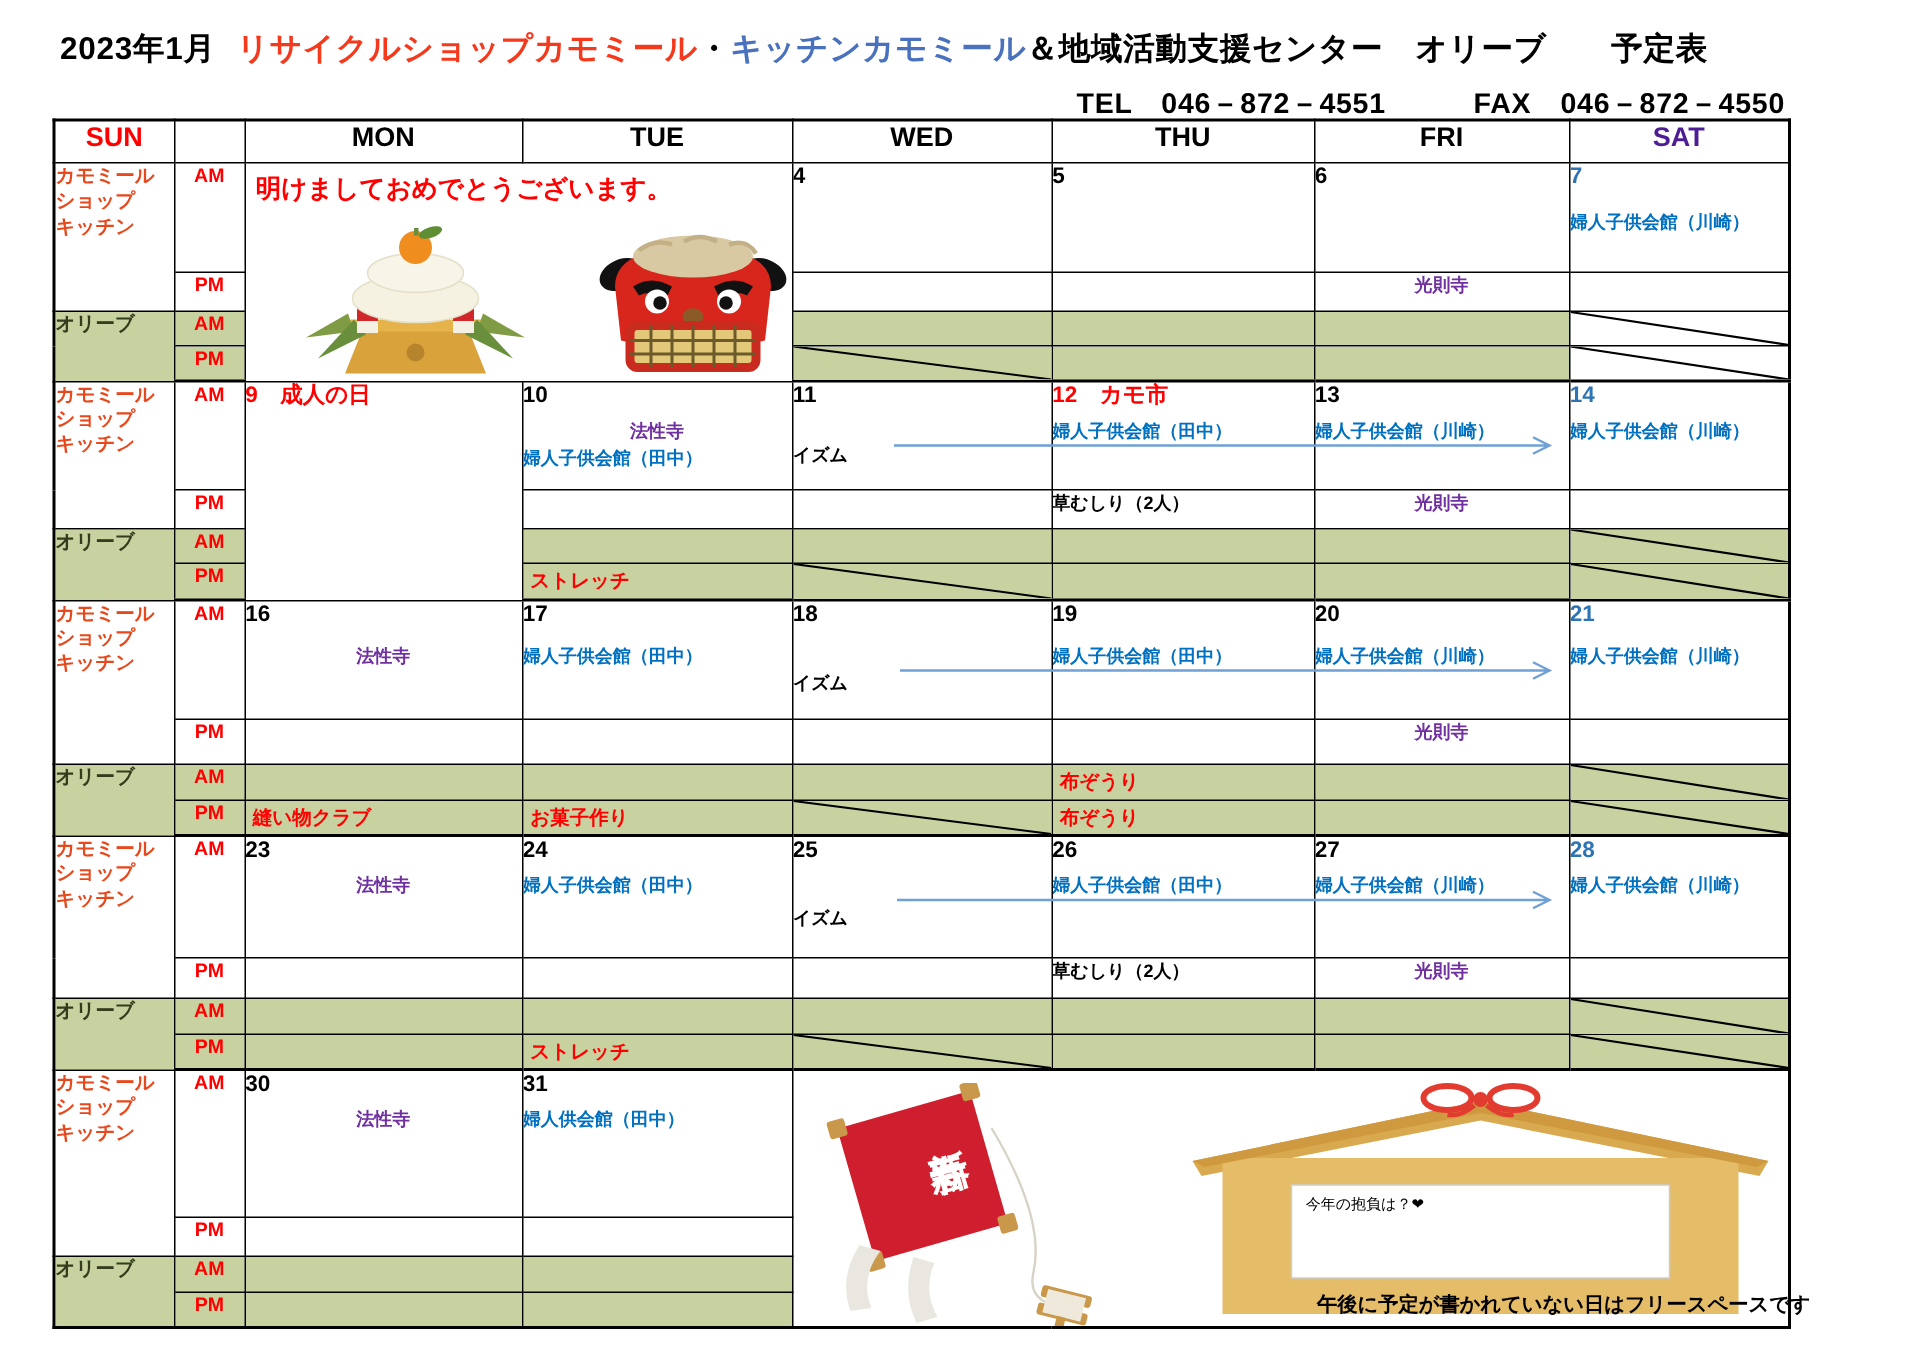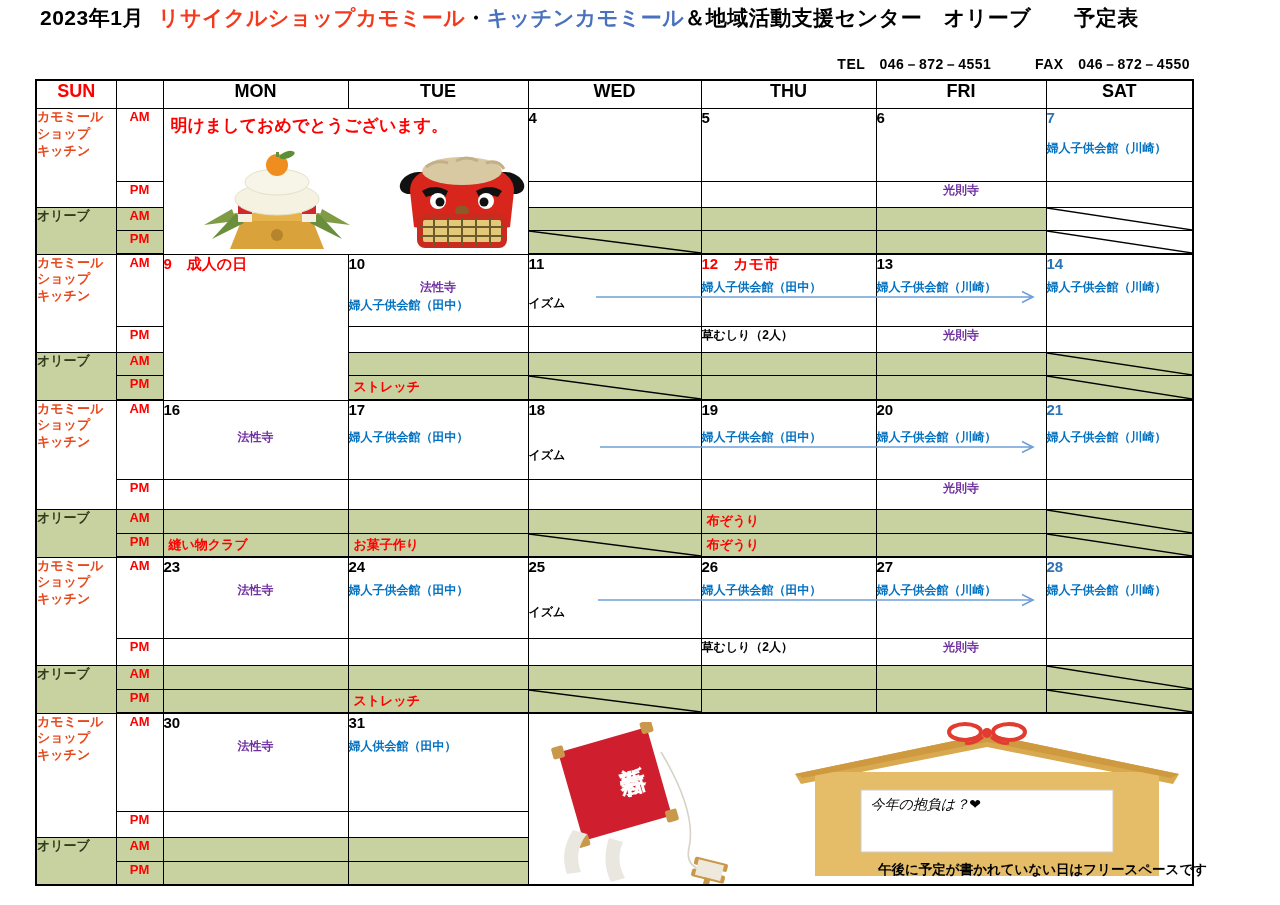--- a/index.html
+++ b/index.html
@@ -1,37 +1,37 @@
 <!DOCTYPE html>
 <html><head>
 <meta charset="utf-8">
 <style>
   html,body{margin:0;padding:0;background:#ffffff;}
   body{font-family:"Liberation Sans","DejaVu Sans",sans-serif;font-weight:bold;color:#000;}
   .page{position:relative;width:1280px;height:905px;background:#fff;overflow:hidden;}
 
   
-  .title{position:absolute;left:40px;top:4px;font-size:21px;letter-spacing:.5px;white-space:nowrap;}
+  .title{position:absolute;left:40px;top:18px;font-size:21px;letter-spacing:.5px;white-space:nowrap;}
   .title .month{color:#000;margin-right:14px;}
   .title .red{color:#f5391d;}
   .title .dot{color:#000;}
   .title .blue{color:#4a71bd;}
   .title .rest{color:#000;}
-  .contact{position:absolute;top:56px;right:90px;font-size:14px;letter-spacing:.5px;}
+  .contact{position:absolute;top:56px;right:90px;font-size:19px;letter-spacing:.5px;}
 
   
   table.cal{position:absolute;left:35px;top:79px;border-collapse:collapse;table-layout:fixed;
             border:2px solid #000;}
   table.cal td{border:1px solid #000;padding:0;vertical-align:top;overflow:hidden;}
   tr.wk-end > td{border-bottom:2px solid #000;}
   td.bb2{border-bottom:2px solid #000;}
 
   .hrow td{height:27px;vertical-align:middle;text-align:center;font-size:18px;}
   .hc.sun{color:#ff0000;}
-  .hc.sat{color:#000000;}
+  .hc.sat{color:#4c1d95;}
 
   tr.h72 td{height:72px;} tr.h25 td{height:25px;} tr.h22 td{height:22px;}
   tr.h71 td{height:71px;} tr.h23 td{height:23px;} tr.h78 td{height:78px;}
   tr.h29 td{height:29px;} tr.h80 td{height:80px;} tr.h26 td{height:26px;}
   tr.h97 td{height:97px;}
 
   td.g{background:#c8d2a0;}
   td.lbl{vertical-align:middle;padding:2px 4px 2px 6px;font-size:13px;line-height:1.3;}
   td.lbl.shop{color:#e8491c;white-space:pre-line;}
   td.lbl.olive{color:#333c1c;margin-left:35px;}
@@ -55,21 +55,21 @@
   td.greet{position:relative;padding:0;}
   .greet-text{position:absolute;left:7px;top:5px;font-size:17px;color:#ff0000;white-space:nowrap;}
   .kagami{position:absolute;left:28px;top:38px;}
   .lion{position:absolute;left:232px;top:46px;}
 
   td.illus{position:relative;padding:0;}
   .kite-svg{position:absolute;left:14px;top:8px;}
   .kite-text{position:absolute;left:80px;top:32px;color:#ffffff;font-size:27px;line-height:1.05;
              writing-mode:vertical-rl;transform:rotate(-16deg);letter-spacing:4px;}
   .ema-svg{position:absolute;left:258px;top:6px;}
-  .ema-text{position:absolute;left:342px;top:82px;font-size:14px;color:#000;font-weight:normal;font-style:italic;}
+  .ema-text{position:absolute;left:342px;top:82px;font-size:10px;color:#000;font-weight:normal;}
 
   .arrow{position:absolute;pointer-events:none;}
   .footer-note{position:absolute;left:878px;top:861px;font-size:13.5px;}
 </style>
 </head>
 <body>
 
 <div class="page">
 
   <div class="title">

